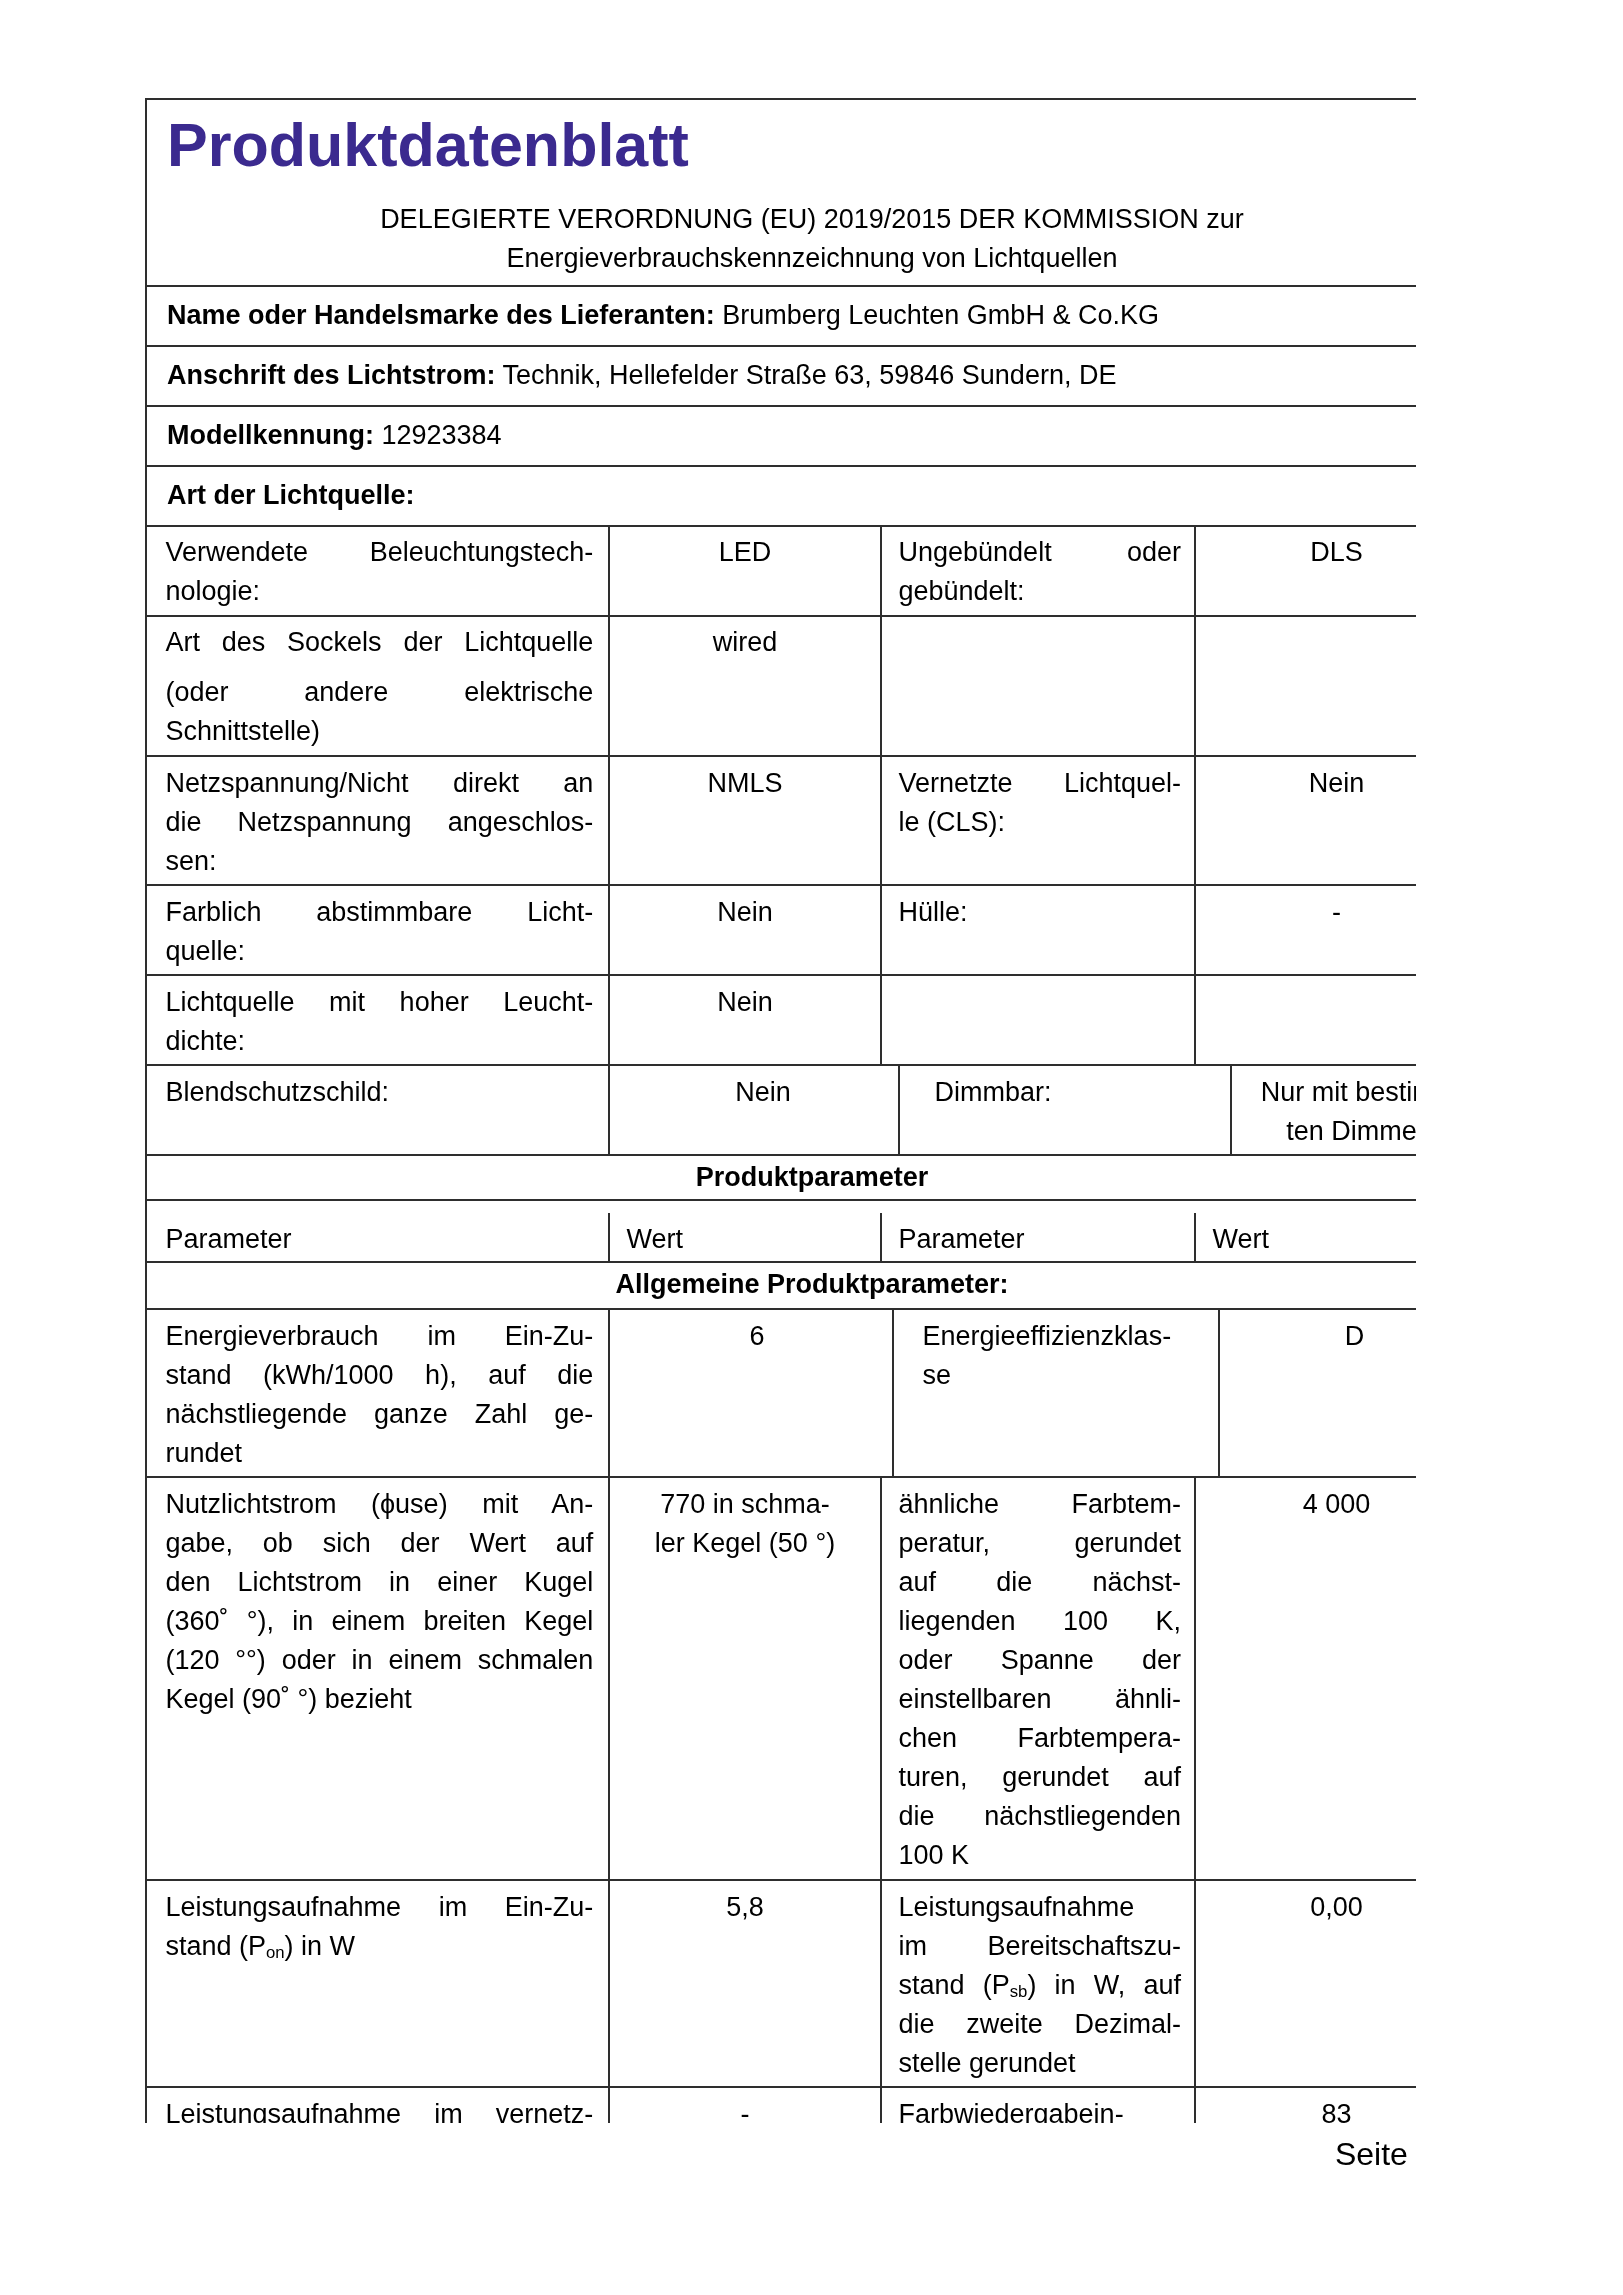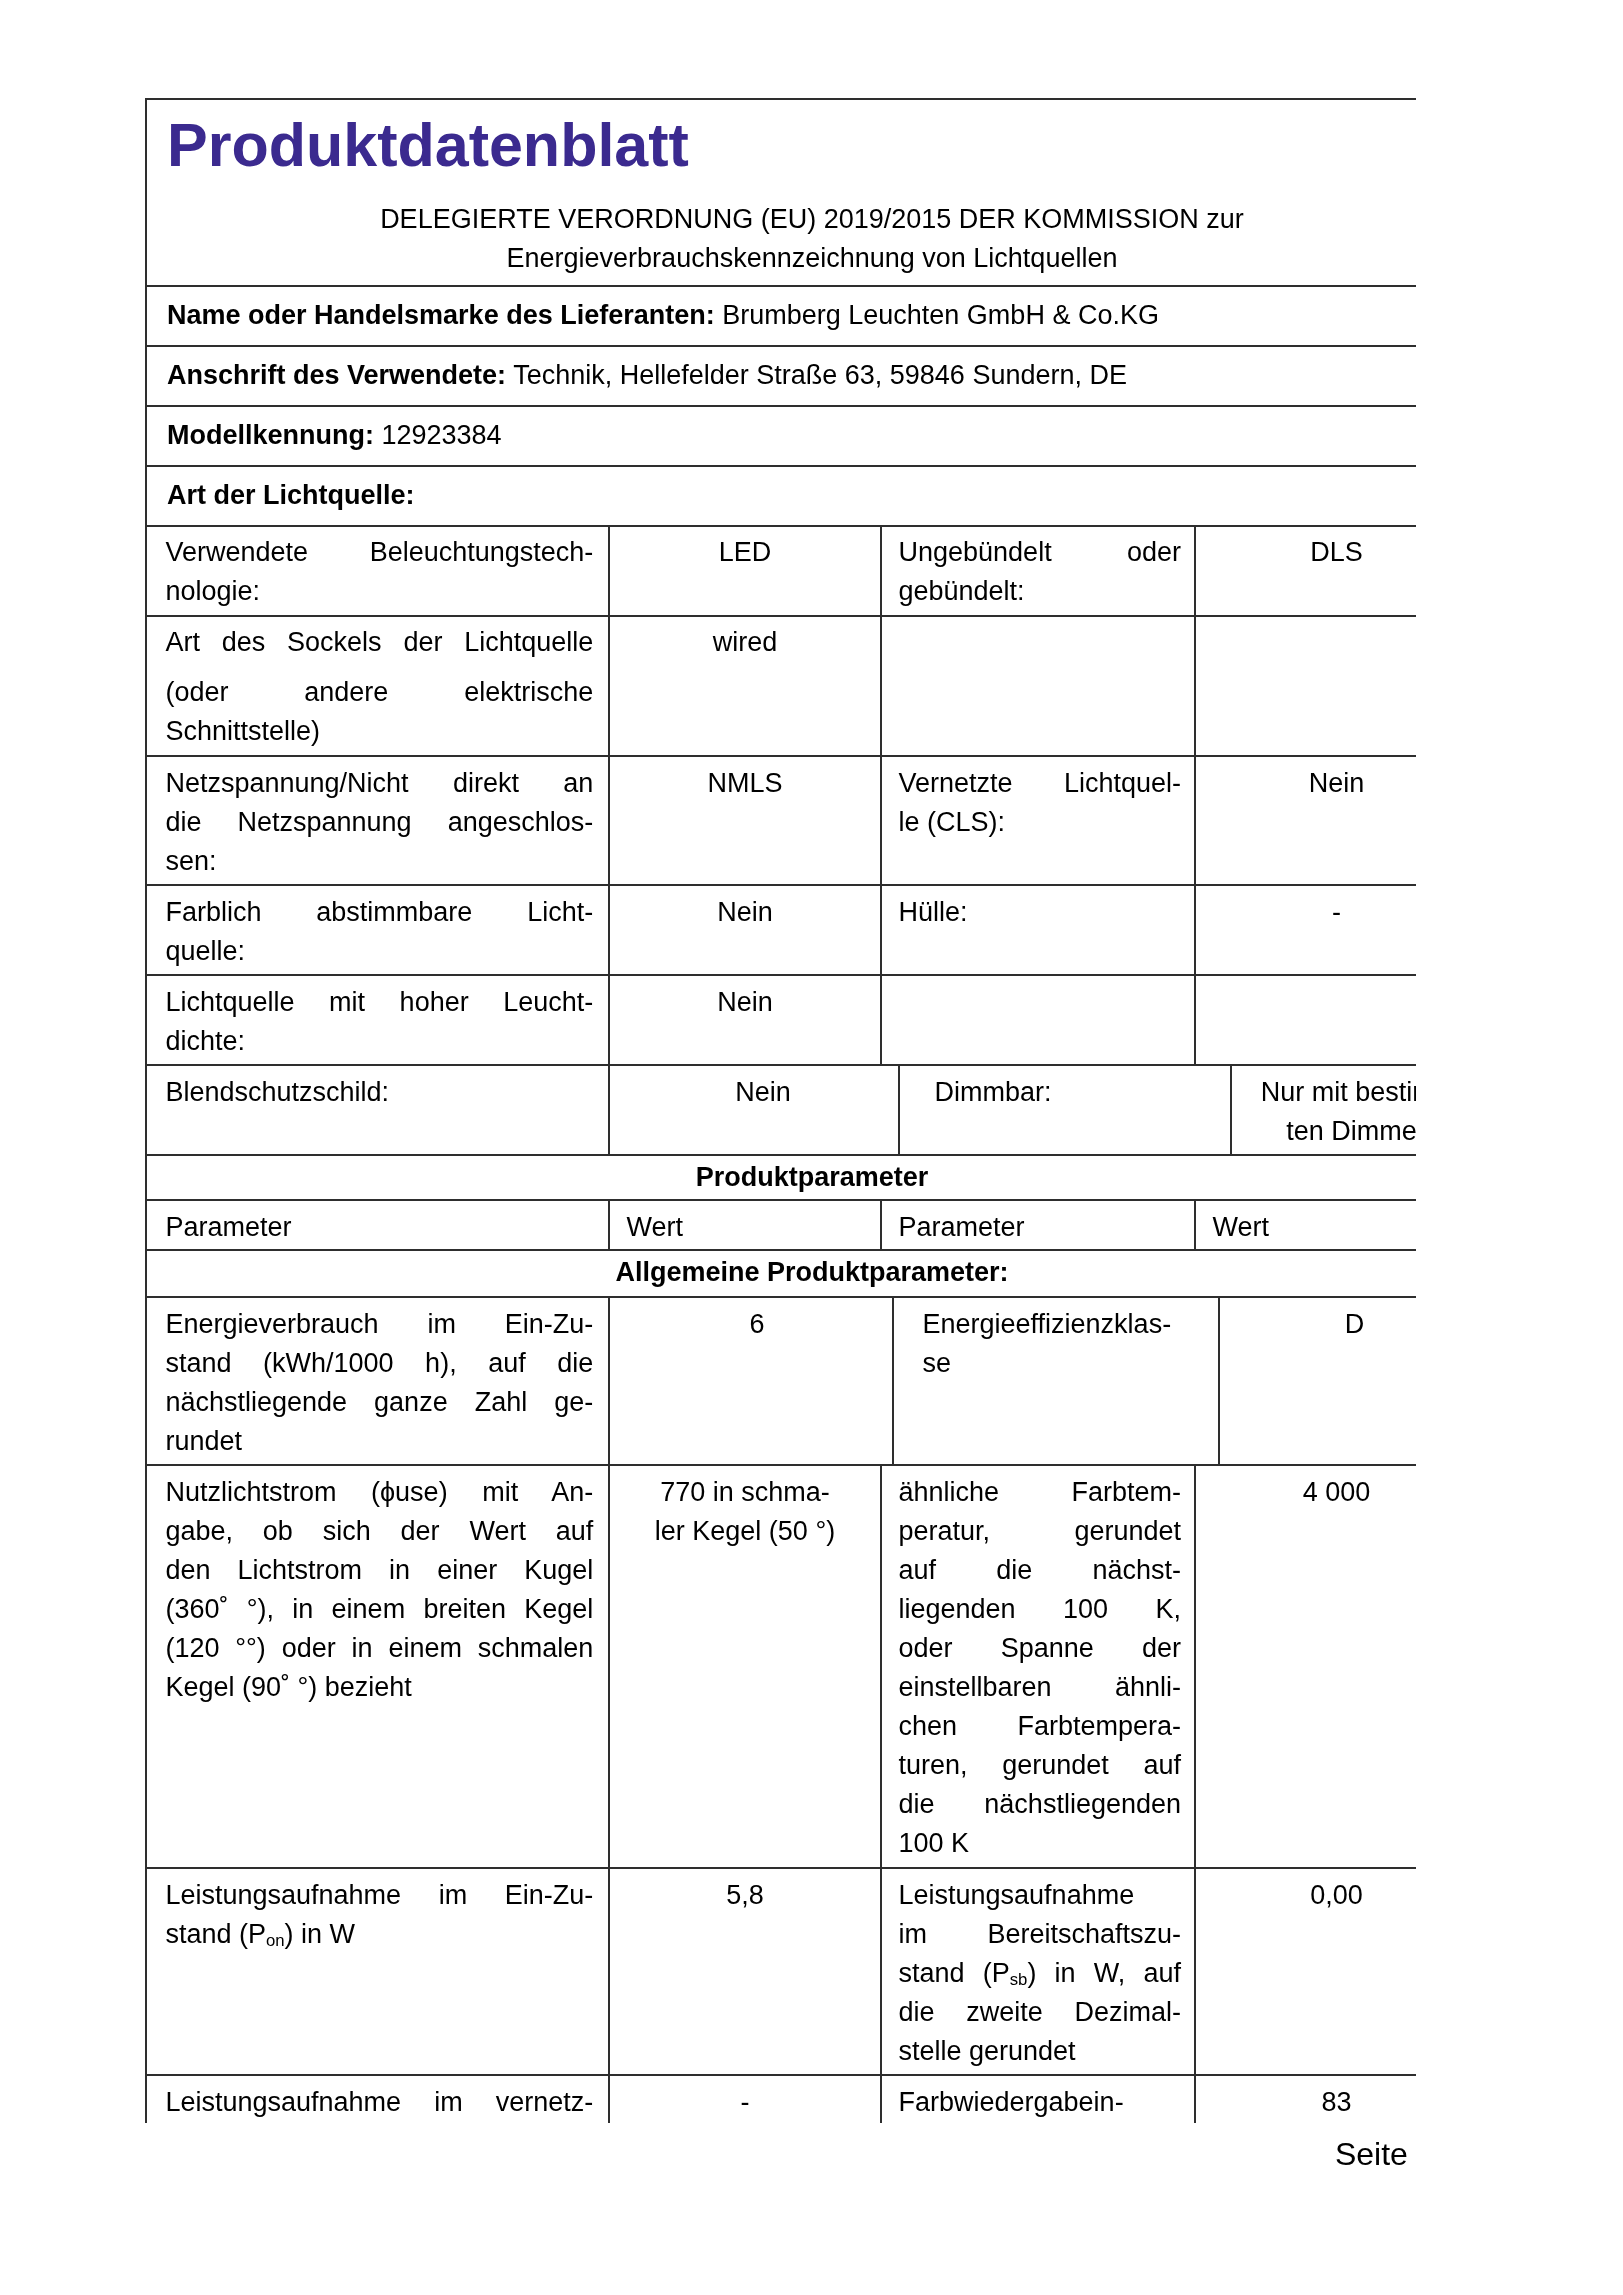--- a/index.html
+++ b/index.html
@@ -33,21 +33,21 @@
   .just .line{text-align:justify;text-align-last:justify;}
   .just .line:last-child{text-align-last:left;}
   .ctr .line{text-align:center;}
   .line:empty{height:11px;}
   sub{font-size:0.62em;line-height:0;vertical-align:-0.2em;}
 
   
   .shdr{text-align:center;font-weight:bold;font-size:27px;line-height:39px;padding:1.8px 0 1.8px 0;}
 
   
-  .phdr .cell{padding-top:7px;padding-bottom:1.8px;}
+  .phdr .cell{padding-top:7px;padding-bottom:1.8px;margin-top:12px;}
 
   
   .h92{min-height:84px;}  .h150{min-height:138px;} .h136{min-height:125px;}
   .h94{min-height:86px;}  .h97{min-height:89px;gap:18px;}   .h49{min-height:45px;}
   .h51{min-height:47px;}  .h178{min-height:163px;gap:12px;} .h439{min-height:403px;}
   .h221{min-height:203px;}
 
   .footer{position:absolute;left:145px;top:2140px;width:1334px;text-align:right;
           font-size:32px;line-height:29px;}
 </style>
@@ -64,21 +64,21 @@
           <div class="line">Energieverbrauchskennzeichnung von Lichtquellen</div>
         </div>
     </div>
 
     <div class="block lrow">
       <span class="lbl">Name oder Handelsmarke des Lieferanten:</span>
       <span>Brumberg Leuchten GmbH &amp; Co.KG</span>
     </div>
 
     <div class="block lrow">
-      <span class="lbl">Anschrift des Verwendete:</span>
+      <span class="lbl">Anschrift des Lichtstrom:</span>
       <span>Technik, Hellefelder Straße 63, 59846 Sundern, DE</span>
     </div>
 
     <div class="block lrow">
       <span class="lbl">Modellkennung:</span>
       <span>12923384</span>
     </div>
 
     <div class="block lrow">
       <span class="lbl">Art der Lichtquelle:</span>

